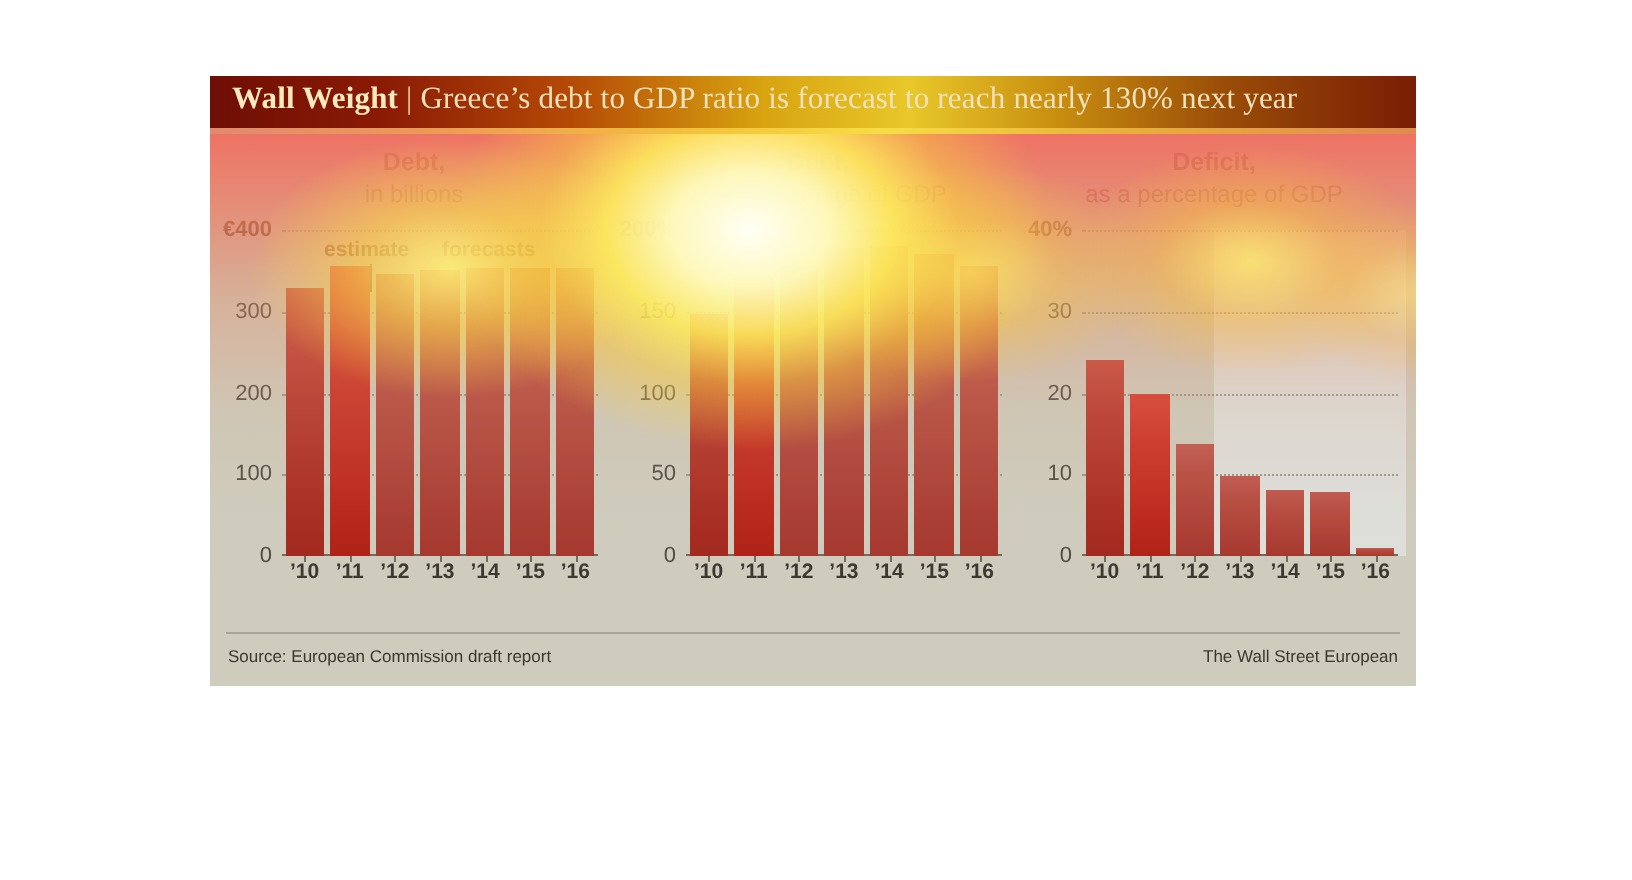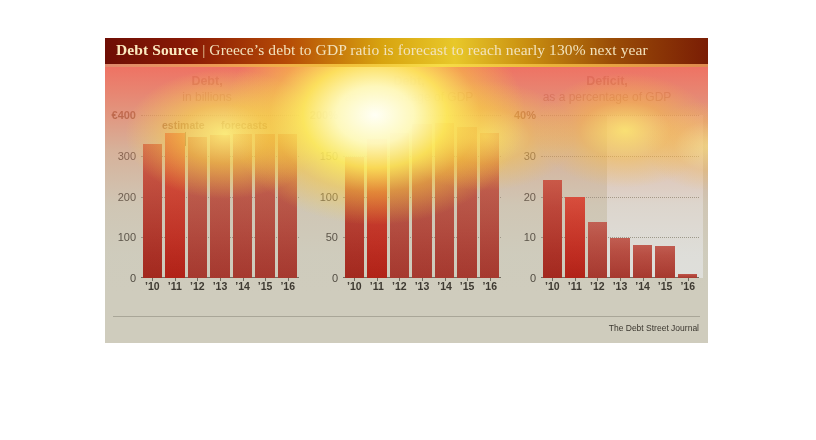--- a/index.html
+++ b/index.html
@@ -310,21 +310,21 @@
     background: #6d6a5e;
   }
 </style>
 </head>
 <body>
 
 <div id="infographic">
 
   <div class="header-bar">
     <div class="header-text">
-      <span class="strong">Debt Source</span><span class="divider"> | </span><span class="rest">Greece’s debt to GDP ratio is forecast to reach nearly 130% next year</span>
+      <span class="strong">Wall Weight</span><span class="divider"> | </span><span class="rest">Greece’s debt to GDP ratio is forecast to reach nearly 130% next year</span>
     </div>
   </div>
   <div class="header-underline"></div>
 
   <div class="body-wrap">
     <div class="panels" id="panels">
         <div class="panel" id="panel-0">
           <div class="panel-title">Debt,</div>
           <div class="panel-subtitle">in billions</div>
           <div class="plot">
@@ -455,16 +455,17 @@
     <div class="body-tint"></div>
     <div class="glow glow-left"></div>
     <div class="glow glow-mid"></div>
     <div class="glow glow-right"></div>
     <div class="glow glow-far-right"></div>
     <div class="glow glow-main"></div>
   </div>
 
   <div class="footer">
     <div class="footer-rule"></div>
-    <div class="footer-brand">The Debt Street Journal</div>
+    <div class="footer-source">Source: European Commission draft report</div>
+    <div class="footer-brand">The Wall Street European</div>
   </div>
 
 </div>
 
 </body></html>

